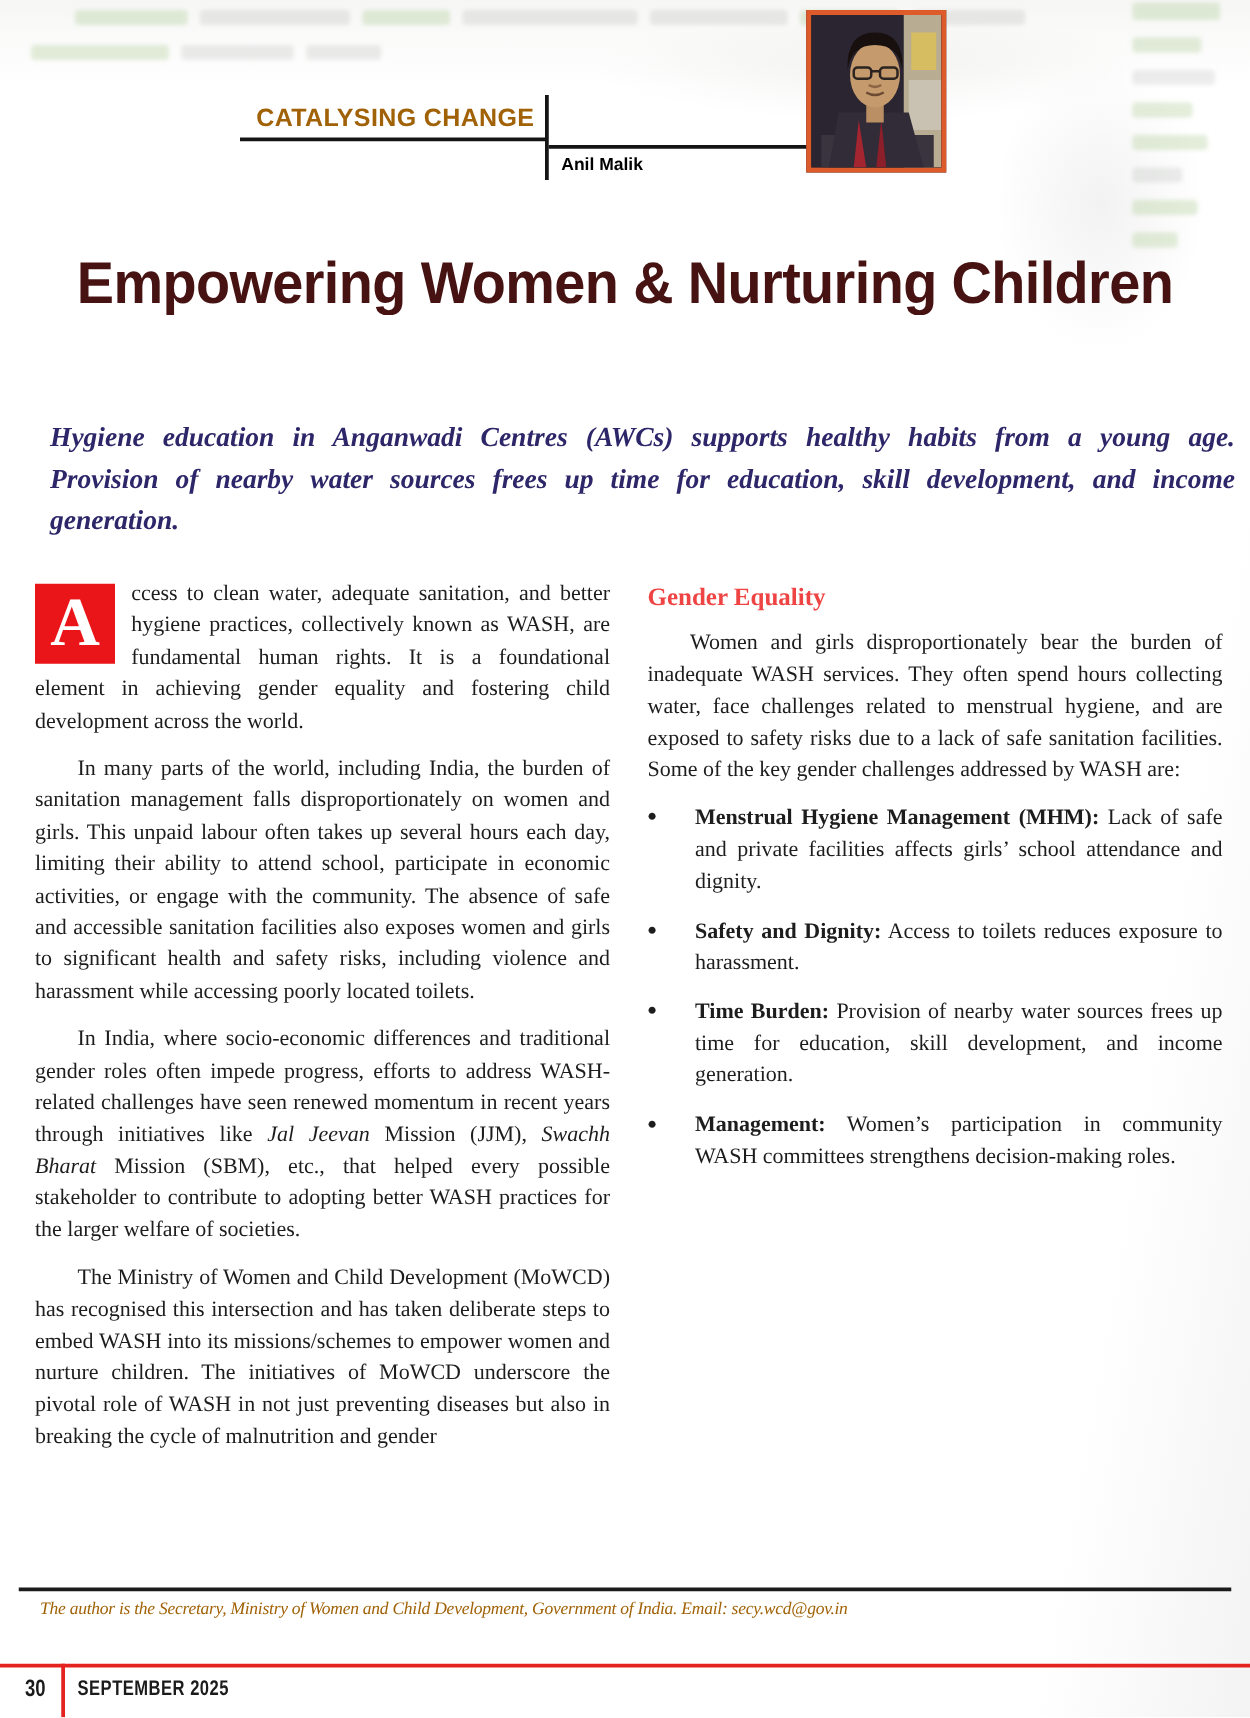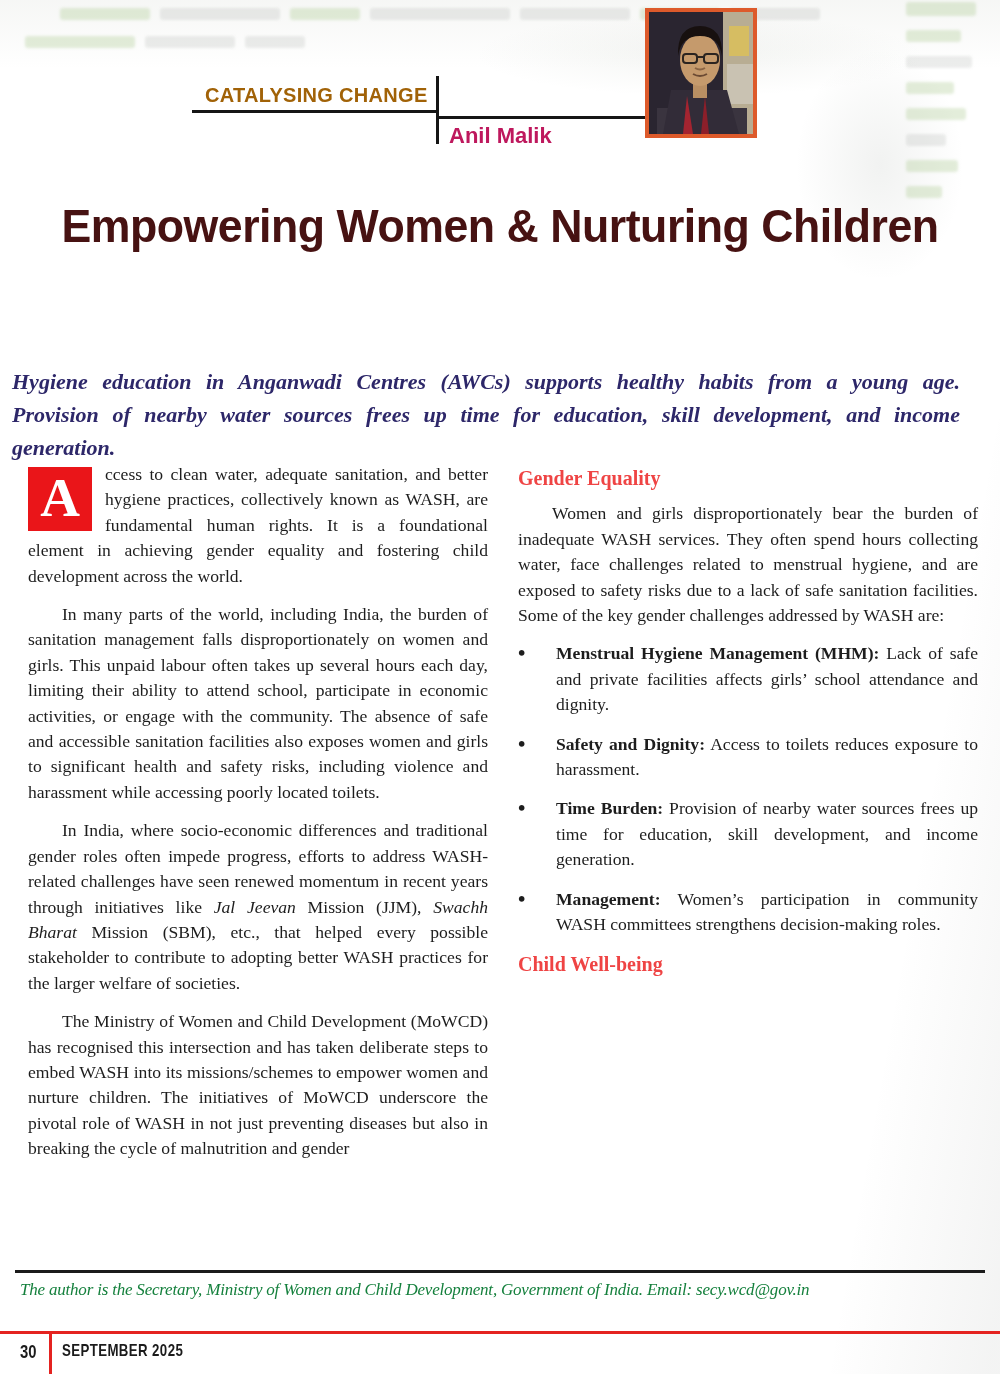--- a/index.html
+++ b/index.html
@@ -37,44 +37,43 @@
     position: absolute; left: 205px; top: 84px;
     font-family: "Liberation Sans", "DejaVu Sans", sans-serif;
     font-weight: bold; font-size: 20px; letter-spacing: 0.3px; color: #a16207;
   }
   .kicker-rule { position: absolute; left: 192px; top: 110px; width: 244px; height: 3px; background: #151515; }
   .divider-v   { position: absolute; left: 436px; top: 76px;  width: 3px;  height: 68px; background: #151515; }
   .byline-rule { position: absolute; left: 439px; top: 116px; width: 296px; height: 3px; background: #151515; }
   .author {
     position: absolute; left: 449px; top: 123px;
     font-family: "Liberation Sans", "DejaVu Sans", sans-serif;
-    font-weight: bold; font-size: 22px; color: #be185d;
+    font-weight: bold; font-size: 14px; color: #000000;
   }
   .photo {
     position: absolute; left: 645px; top: 8px; width: 112px; height: 130px;
     border: 4px solid #dd5a2b; background: #241f28;
   }
   .photo svg { display: block; width: 100%; height: 100%; }
   
   .title {
     position: absolute; left: 0; top: 198px; width: 1000px;
     text-align: center;
     font-family: "Liberation Sans", "DejaVu Sans", sans-serif;
     font-weight: bold; font-size: 47px; letter-spacing: -0.5px;
     color: #471212;
     transform: scaleX(0.95); transform-origin: center;
   }
   .standfirst {
-    position: absolute; left: 12px; top: 333px; width: 948px;
+    position: absolute; left: 40px; top: 333px; width: 948px;
     font-style: italic; font-weight: bold;
     font-size: 22px; line-height: 33px;
     color: #2d2769;
     text-align: justify;
     word-spacing: 3px;
-    margin-top: 32px;
   }
   
   .columns {
     position: absolute; left: 28px; top: 462px; width: 950px;
     display: flex; gap: 30px;
     color: #1d1d1d;
   }
   .col { width: 460px; font-size: 17.6px; line-height: 25.4px; text-align: justify; }
   .p { margin-bottom: 13px; }
   .indent { text-indent: 34px; }
@@ -92,22 +91,22 @@
     margin: 4px 0 10px 0; text-align: left;
   }
   ul.bullets { list-style: none; margin: 4px 0 10px 0; }
   ul.bullets li { display: flex; margin-bottom: 14px; }
   .dot { width: 14px; margin-right: 24px; font-size: 21px; line-height: 25px; font-weight: bold; }
   .btext { flex: 1; text-align: justify; }
   .btext b { font-weight: bold; }
   
   .footnote-rule { position: absolute; left: 15px; top: 1270px; width: 970px; height: 2.5px; background: #1b1b1b; }
   .footnote {
-    position: absolute; left: 20px; top: 1280px; width: 960px;
-    font-style: italic; font-size: 17px; color: #15803d;
+    position: absolute; left: 32px; top: 1280px; width: 960px;
+    font-style: italic; font-size: 14px; color: #a16207;
     letter-spacing: -0.2px;
   }
   
   .footer-redline { position: absolute; left: 0; top: 1331px; width: 1000px; height: 3px; background: #e42320; }
   .footer-vline   { position: absolute; left: 49px; top: 1331px; width: 3px; height: 43px; background: #e42320; }
   .pagenum, .issue {
     position: absolute; top: 1341px;
     font-family: "Liberation Sans", "DejaVu Sans", sans-serif;
     font-weight: bold; color: #1b1b1b;
     transform: scaleX(0.78); transform-origin: left center;
@@ -196,21 +195,20 @@
         </li>
         <li>
           <span class="dot">•</span>
           <div class="btext"><b>Time Burden:</b><span> Provision of nearby water sources frees up time for education, skill development, and income generation.</span></div>
         </li>
         <li>
           <span class="dot">•</span>
           <div class="btext"><b>Management:</b><span> Women’s participation in community WASH committees strengthens decision-making roles.</span></div>
         </li>
       </ul>
-      <h2 class="subhead">Child Well-being</h2>
     </div>
   </div>
 
   <div class="footnote-rule"></div>
   <p class="footnote">The author is the Secretary, Ministry of Women and Child Development, Government of India. Email: secy.wcd@gov.in</p>
 
   <div class="footer-redline"></div>
   <div class="footer-vline"></div>
   <span class="pagenum">30</span>
   <span class="issue">SEPTEMBER 2025</span>

